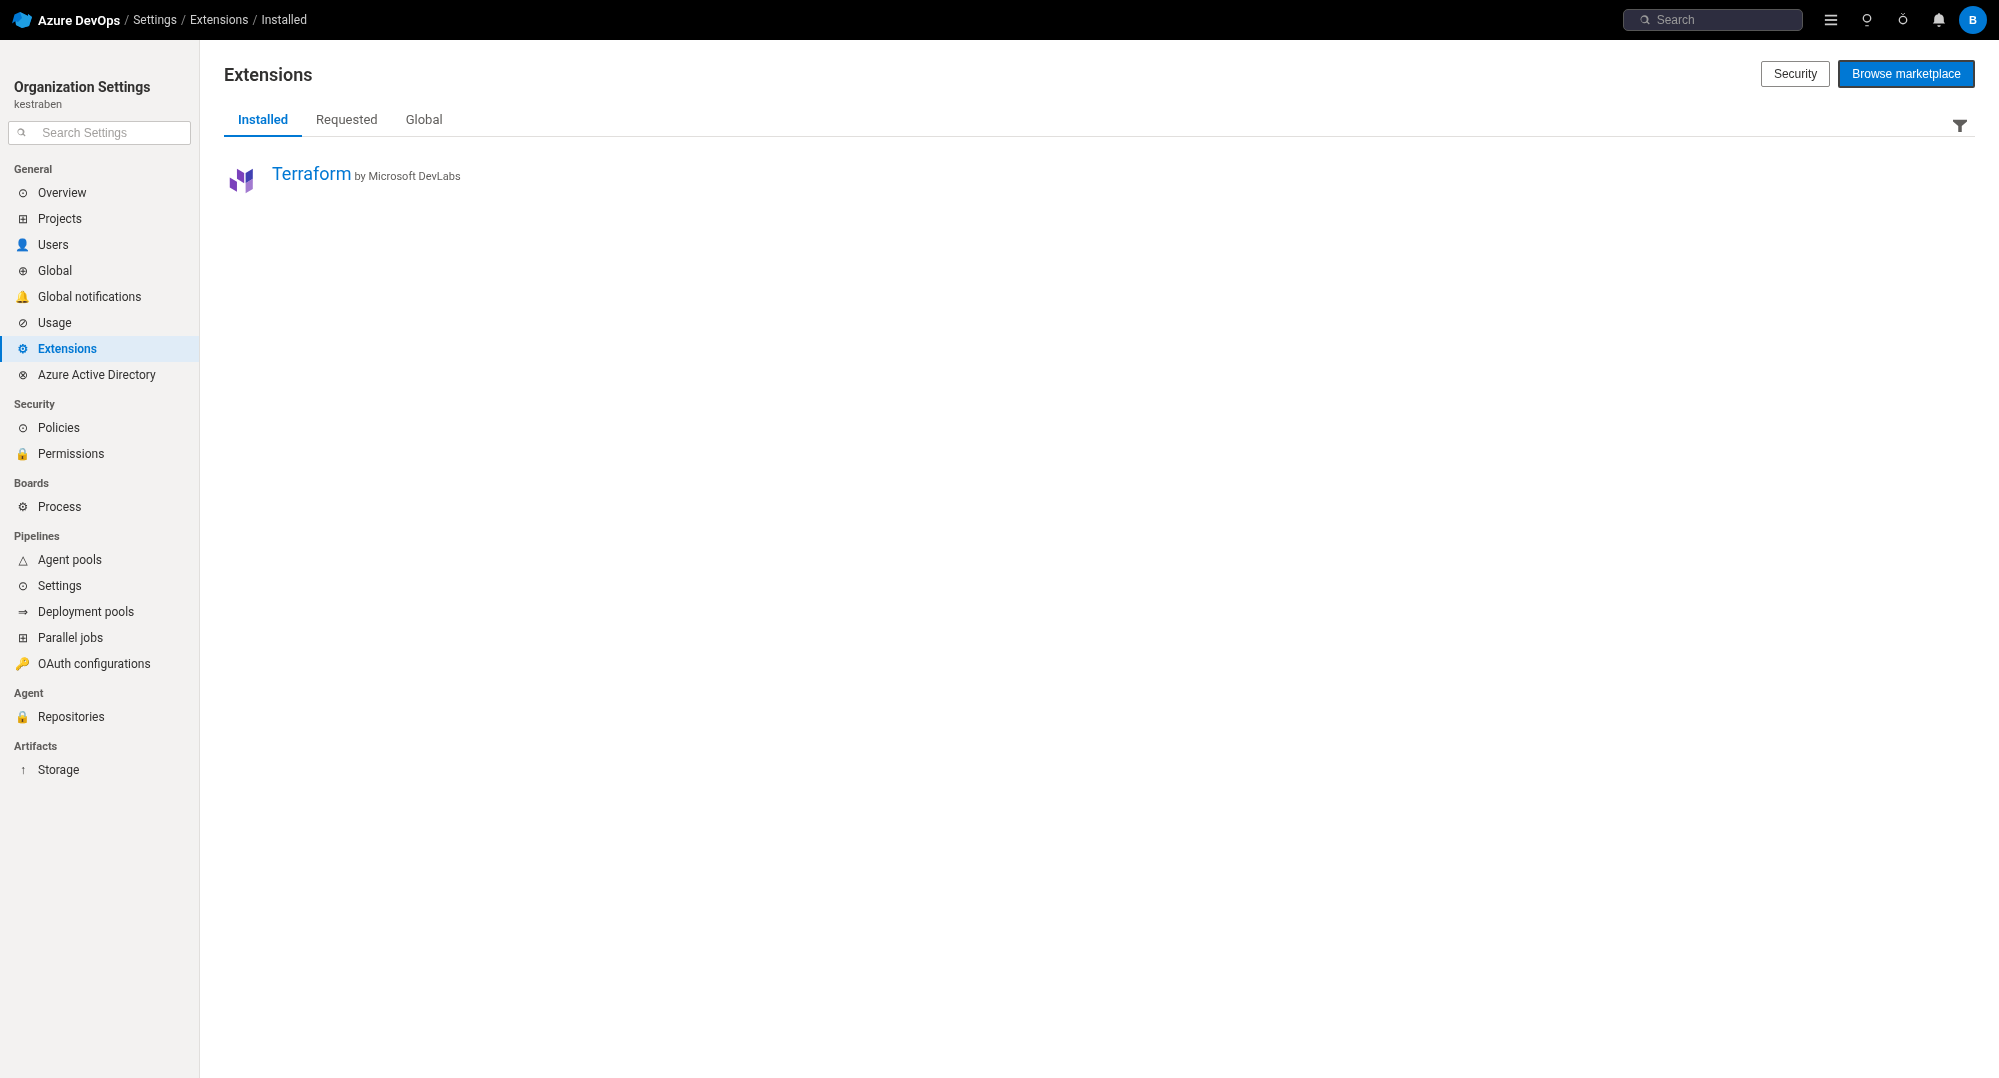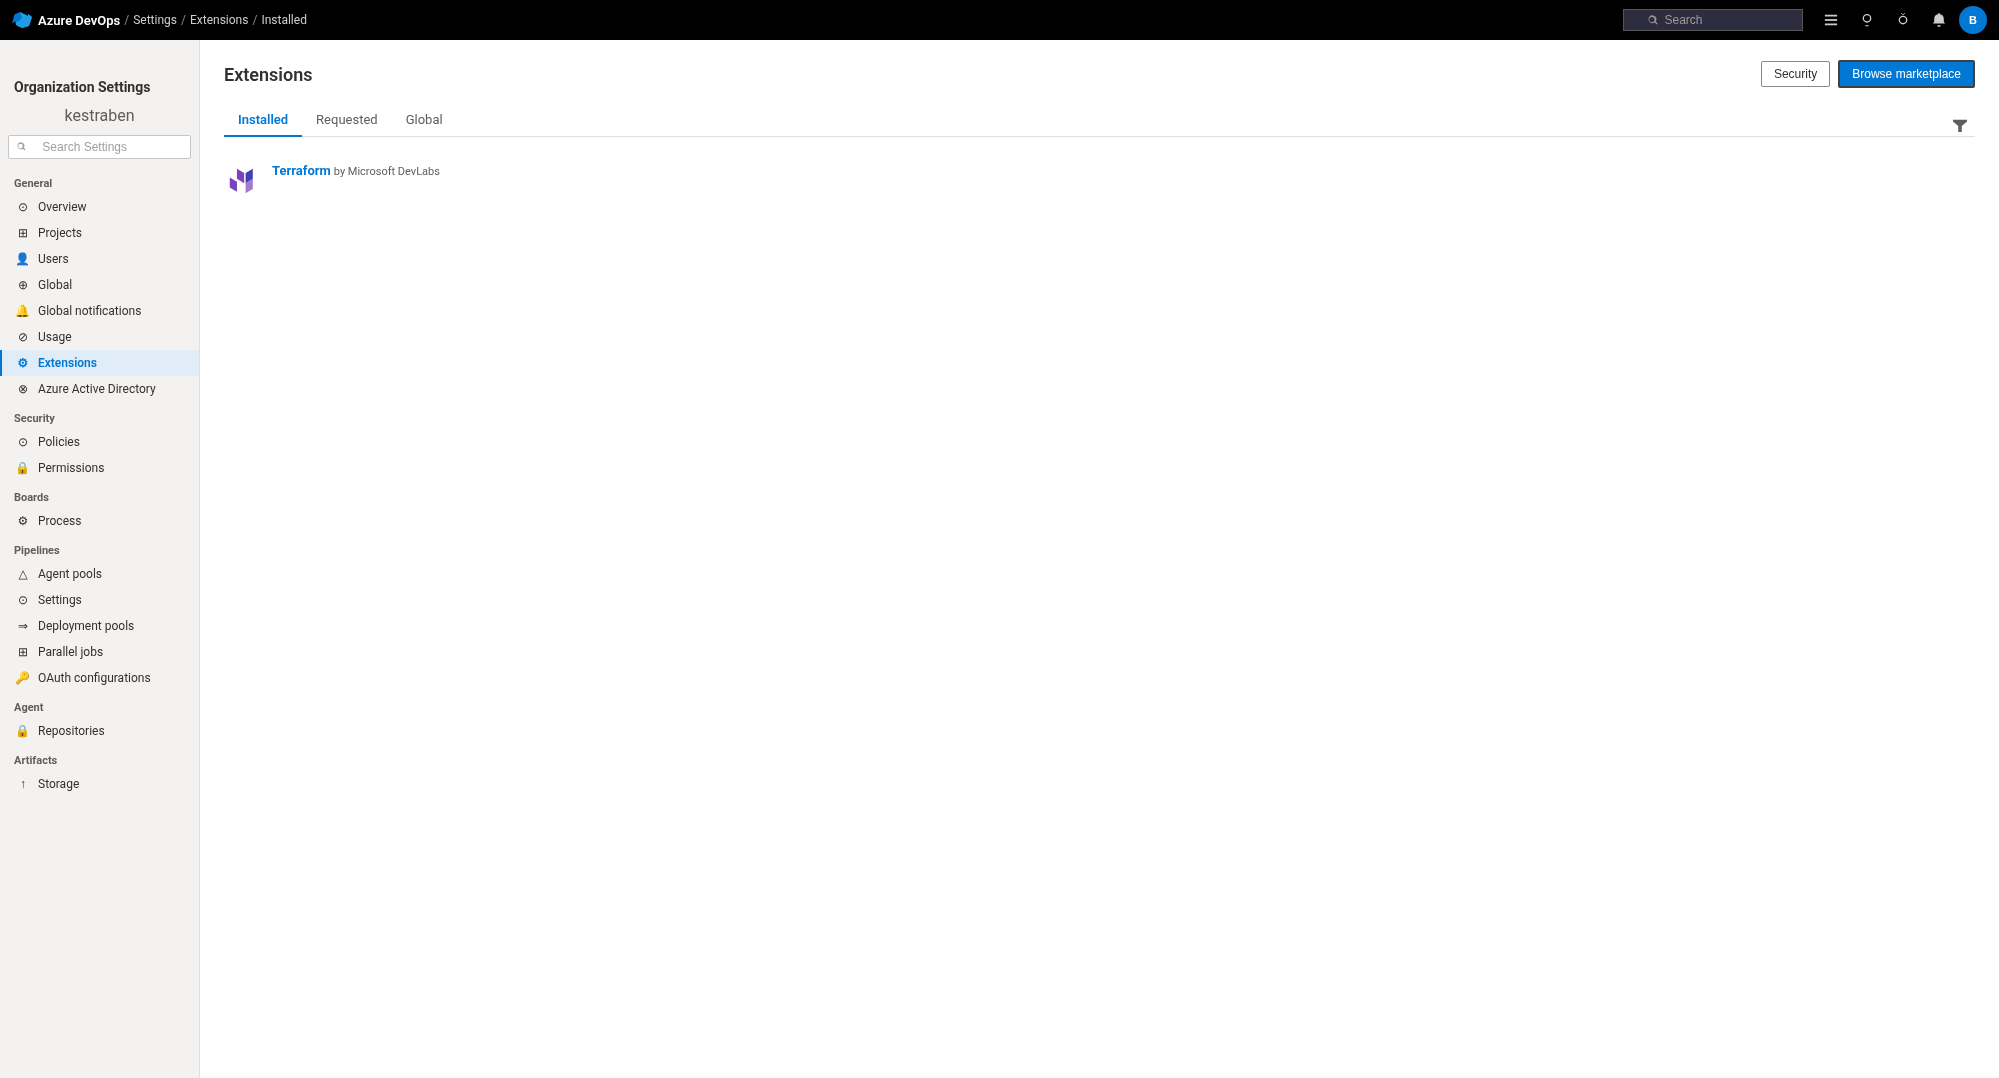--- a/index.html
+++ b/index.html
@@ -33,22 +33,22 @@
       font-size: 12px;
       gap: 4px;
     }
     .topbar-breadcrumb a { color: #ccc; text-decoration: none; cursor: pointer; }
     .topbar-spacer { flex: 1; }
     .topbar-search {
       display: flex;
       align-items: center;
       background: #2d2d3f;
       border: 1px solid #555;
-      border-radius: 0;
-      padding: 3px 24px;
+      border-radius: 5px;
+      padding: 3px 16px;
       gap: 6px;
       width: 180px;
     }
     .topbar-search input {
       background: transparent;
       border: none;
       outline: none;
       color: #ccc;
       font-size: 12px;
       width: 100%;
@@ -109,24 +109,23 @@
       padding: 14px 14px 10px;
     }
     .sidebar-org-title {
       font-size: 14px;
       font-weight: 700;
       color: #323130;
       line-height: 1.2;
       margin-top: 25px;
     }
     .sidebar-org-sub {
-      font-size: 16px;
-      color: #605e5c;
-      margin-top: 10px;
-      text-align: center;
+      font-size: 11px;
+      color: #605e5c;
+      margin-top: 2px;
     }
     .sidebar-search-box {
       margin: 0 8px 8px;
       display: flex;
       align-items: center;
       background: #fff;
       border: 1px solid #c8c6c4;
       border-radius: 2px;
       padding: 4px 8px;
       gap: 16px;
@@ -247,22 +246,22 @@
 
     
     .extension-item {
       display: flex;
       align-items: flex-start;
       gap: 12px;
       padding: 10px 0;
     }
     .extension-info { flex: 1; }
     .extension-name {
-      font-size: 13px;
-      font-weight: 700;
+      font-size: 18px;
+      font-weight: 400;
       color: #0078d4;
       cursor: pointer;
     }
     .extension-by {
       font-size: 11px;
       color: #605e5c;
       display: inline;
     }
     .extension-desc {
       font-size: 12px;

